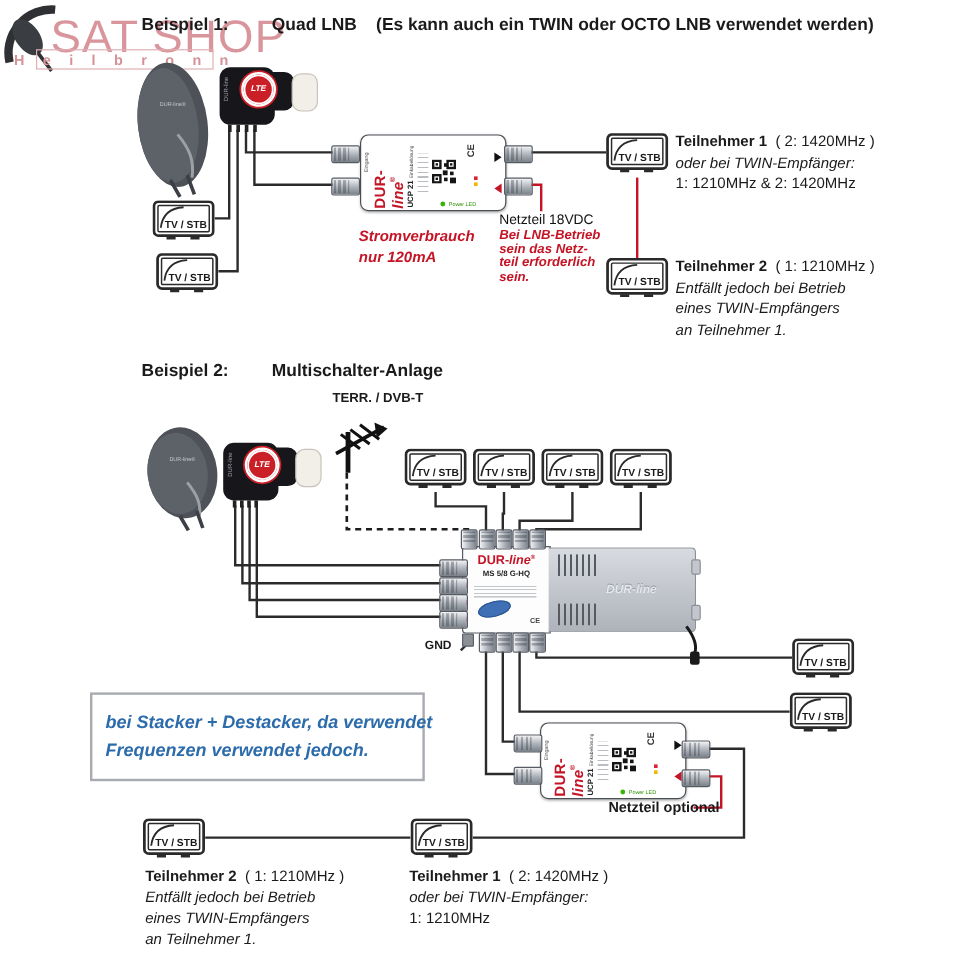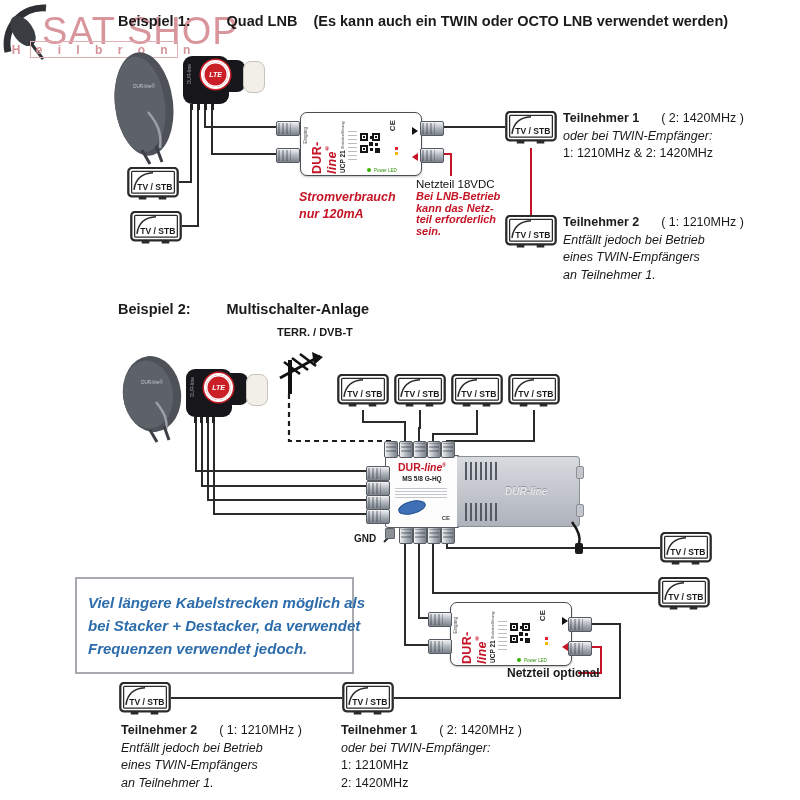--- a/index.html
+++ b/index.html
@@ -105,21 +105,21 @@
   .lnb-brand{position:absolute;left:3px;top:12px;font-size:5px;color:#9aa0a6}
   .lnb-stub{position:absolute;width:3px;height:6px;top:52px;background:#222}
 
   
   .terr{font-size:11px;font-weight:bold}
   .gnd{font-size:10px;font-weight:bold}
   .consum{font-size:12.5px;line-height:17px;font-weight:bold;font-style:italic;color:#c41425}
   .psu-t{font-size:11.5px;font-weight:normal;color:#111;line-height:12px;margin-bottom:1px}
   .psu-l{font-size:11px;font-weight:bold;font-style:italic;color:#c41425;line-height:11.5px}
   .part{font-size:12.5px;line-height:17.5px}
-  .part .row1{display:flex;gap:22px;white-space:nowrap}
+  .part .row1{display:flex;gap:7px;white-space:nowrap}
   .note-box{width:253px;border:2px solid #a7abb0;background:#fff;padding:12px 11px;
             color:#2d6cab;font-size:15px;font-weight:bold;font-style:italic;line-height:23px;white-space:nowrap}
   .psu-opt{font-size:12px;font-weight:bold}
 </style>
 </head>
 <body>
 
 <div id="stage">
 
   <svg id="wires" width="800" height="800">
@@ -273,21 +273,21 @@
       </svg>
   </div>
 
   <div class="abs consum" style="left:299px;top:189px">
     <div>Stromverbrauch</div>
     <div>nur 120mA</div>
   </div>
   <div class="abs" style="left:416px;top:178px">
     <div class="psu-t">Netzteil 18VDC</div>
     <div class="psu-l">Bei LNB-Betrieb</div>
-    <div class="psu-l">kann das Netz-</div>
+    <div class="psu-l">sein das Netz-</div>
     <div class="psu-l">teil erforderlich</div>
     <div class="psu-l">sein.</div>
   </div>
   <div class="abs part" style="left:563px;top:110px">
     <div class="row1">
         <span class="b">Teilnehmer 1</span>
       <span>( 2: 1420MHz )</span>
       </div>
     <div class="i">oder bei TWIN-Empfänger:</div>
     <div>1: 1210MHz &amp; 2: 1420MHz</div>
@@ -424,21 +424,20 @@
     <svg width="52" height="38" viewBox="0 0 54 40">
         <rect class="frame" x="1" y="1" width="52" height="30" rx="4"></rect>
     <rect class="screen" x="4.5" y="4.5" width="45" height="23" rx="1"></rect>
         <path class="swoosh" d="M7,24 Q9,7 27,6"></path>
     <text x="29" y="24" text-anchor="middle">TV / STB</text>
     <path class="feet" d="M12,33 h8 M33,33 h8"></path>
       </svg>
   </div>
 
   <div class="abs note-box" style="left:75px;top:577px">
-    <div>Viel längere Kabelstrecken möglich als</div>
     <div>bei Stacker + Destacker, da verwendet</div>
     <div>Frequenzen verwendet jedoch.</div>
   </div>
 
   <div class="abs ucp" style="left:450px;top:602px">
     <div class="ucp-label vtext">
       <div class="u-brand"><span>DUR-</span><span class="i">line</span><span class="reg">®</span></div>
       <div class="u-model"><span>UCP 21</span> <span class="u-suffix">Einkabellösung</span></div>
     </div>
     <div class="u-in vtext">Eingang</div>
@@ -507,16 +506,15 @@
     <div class="i">eines TWIN-Empfängers</div>
     <div class="i">an Teilnehmer 1.</div>
   </div>
   <div class="abs part" style="left:341px;top:722px">
     <div class="row1">
         <span class="b">Teilnehmer 1</span>
       <span>( 2: 1420MHz )</span>
       </div>
     <div class="i">oder bei TWIN-Empfänger:</div>
     <div>1: 1210MHz</div>
-    <div>2: 1420MHz</div>
   </div>
 
 </div>
 
 </body></html>

